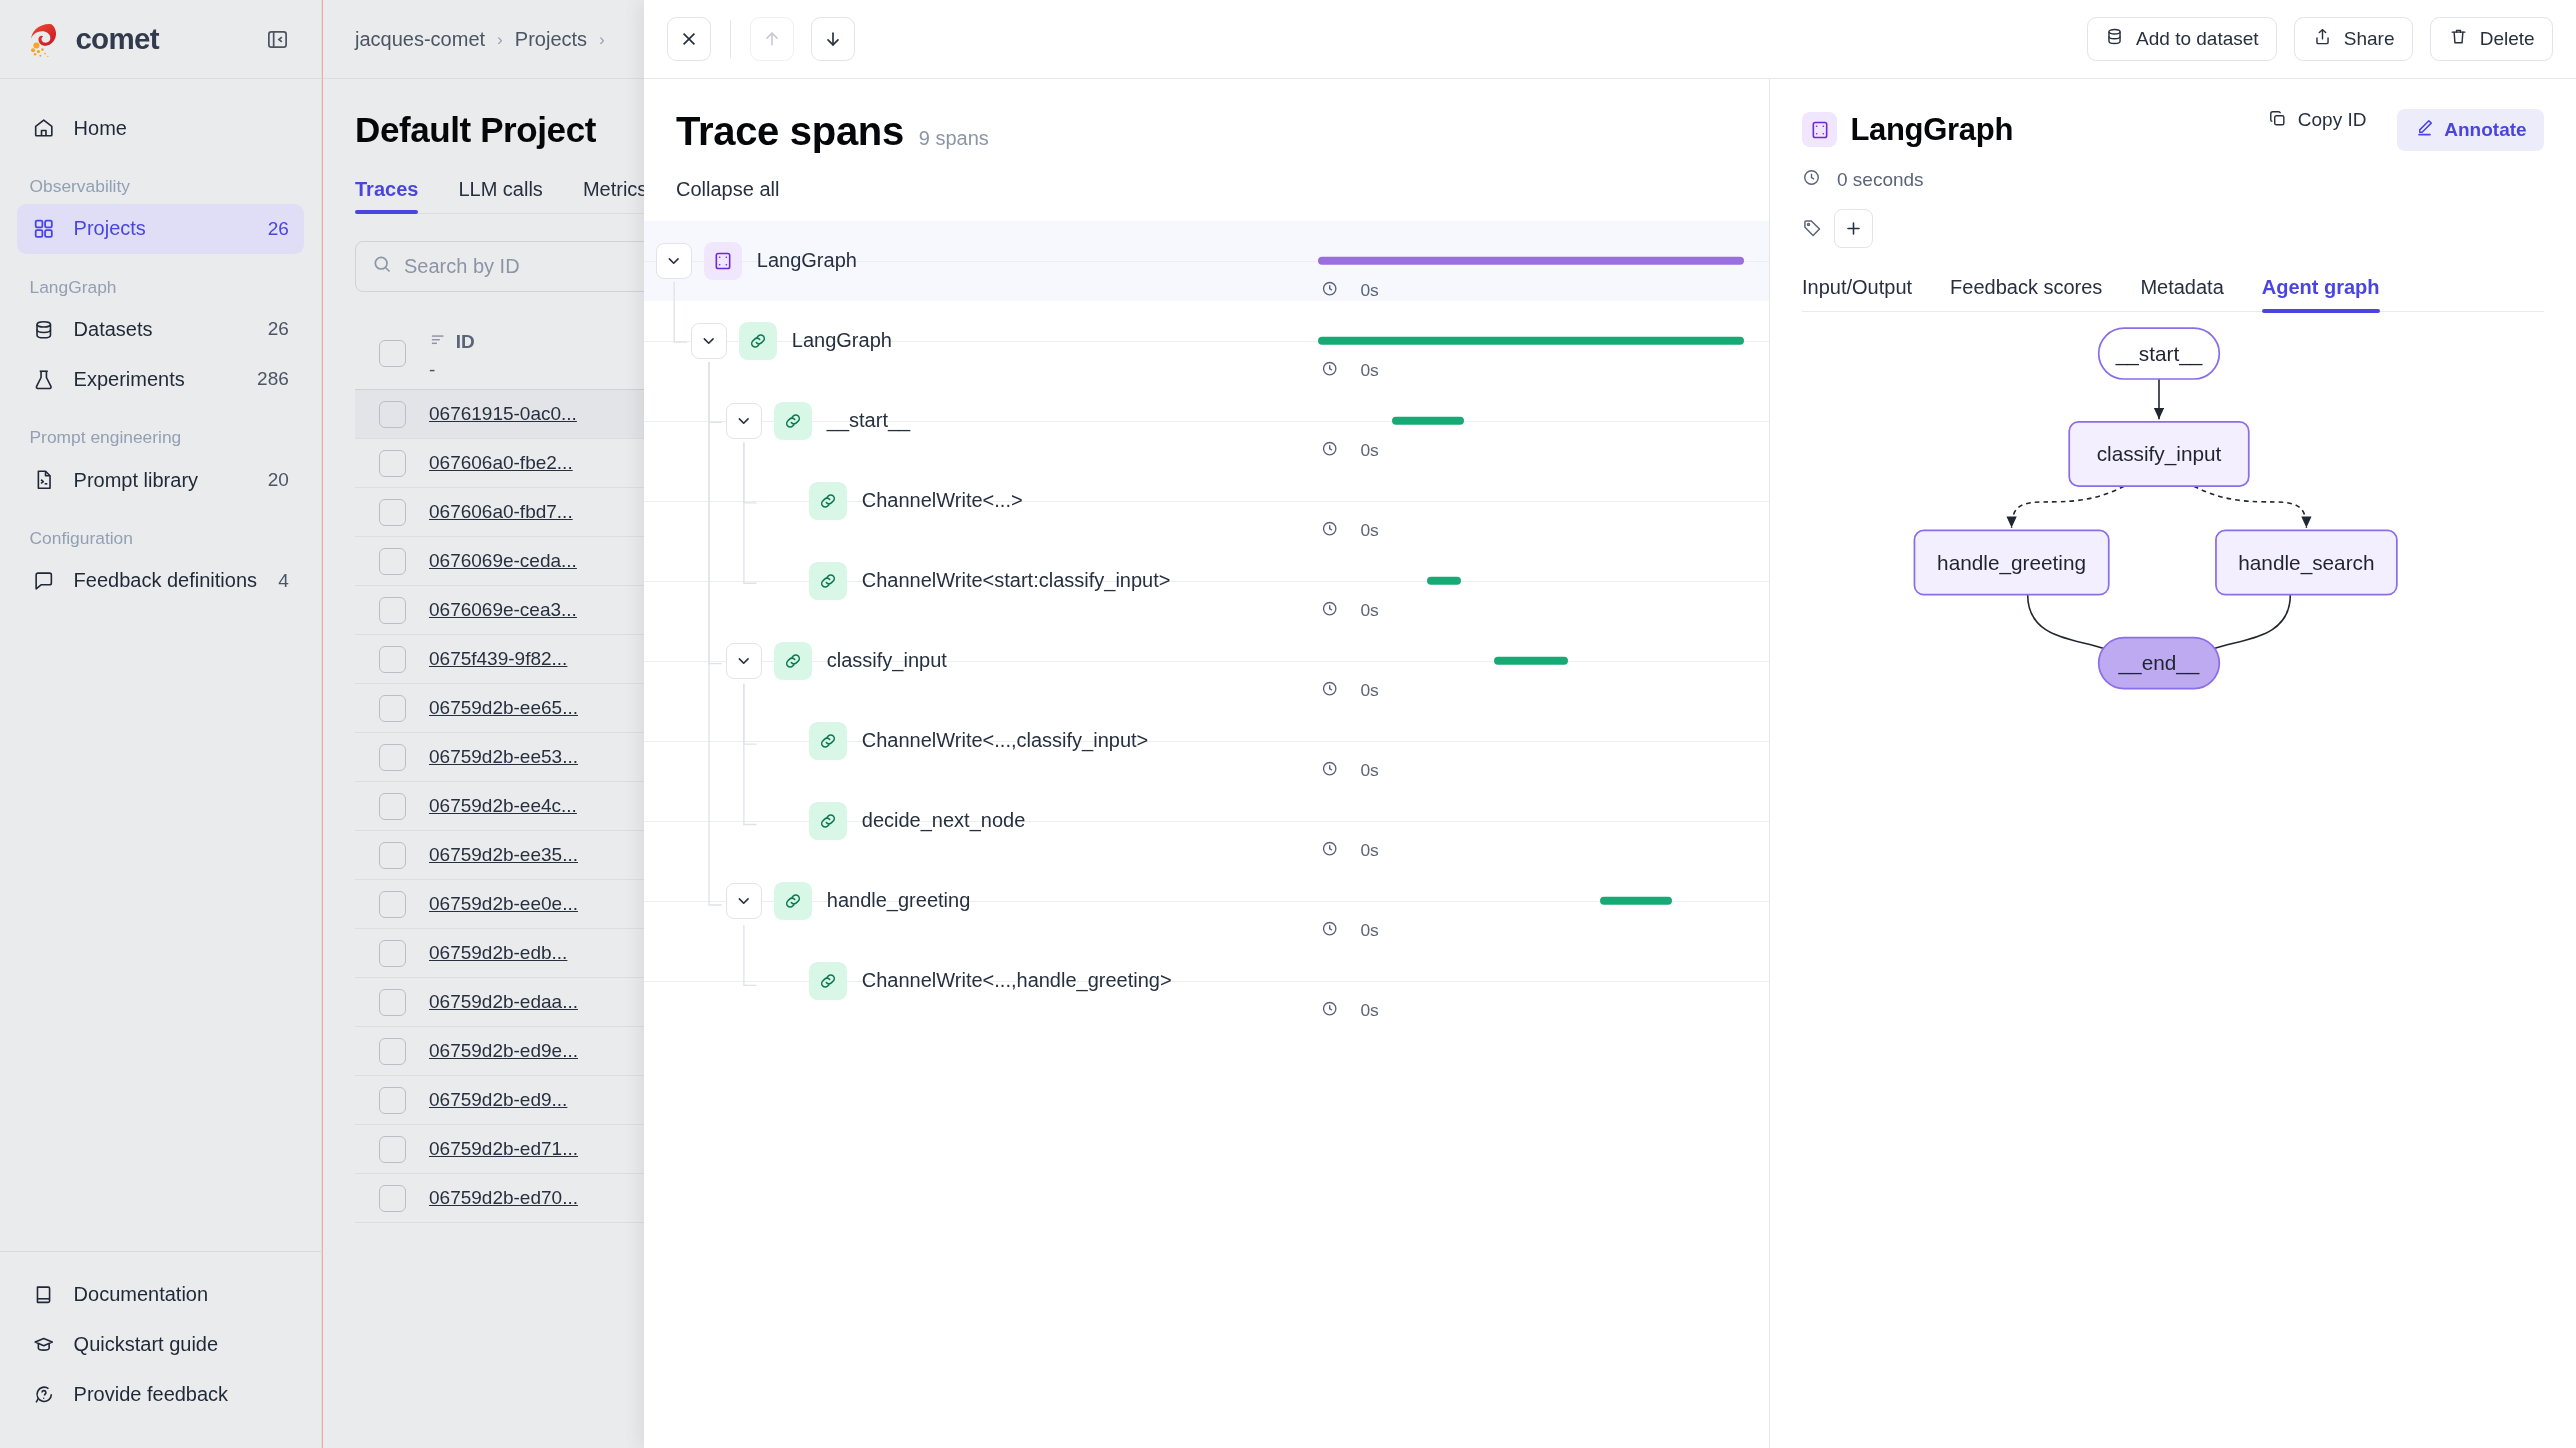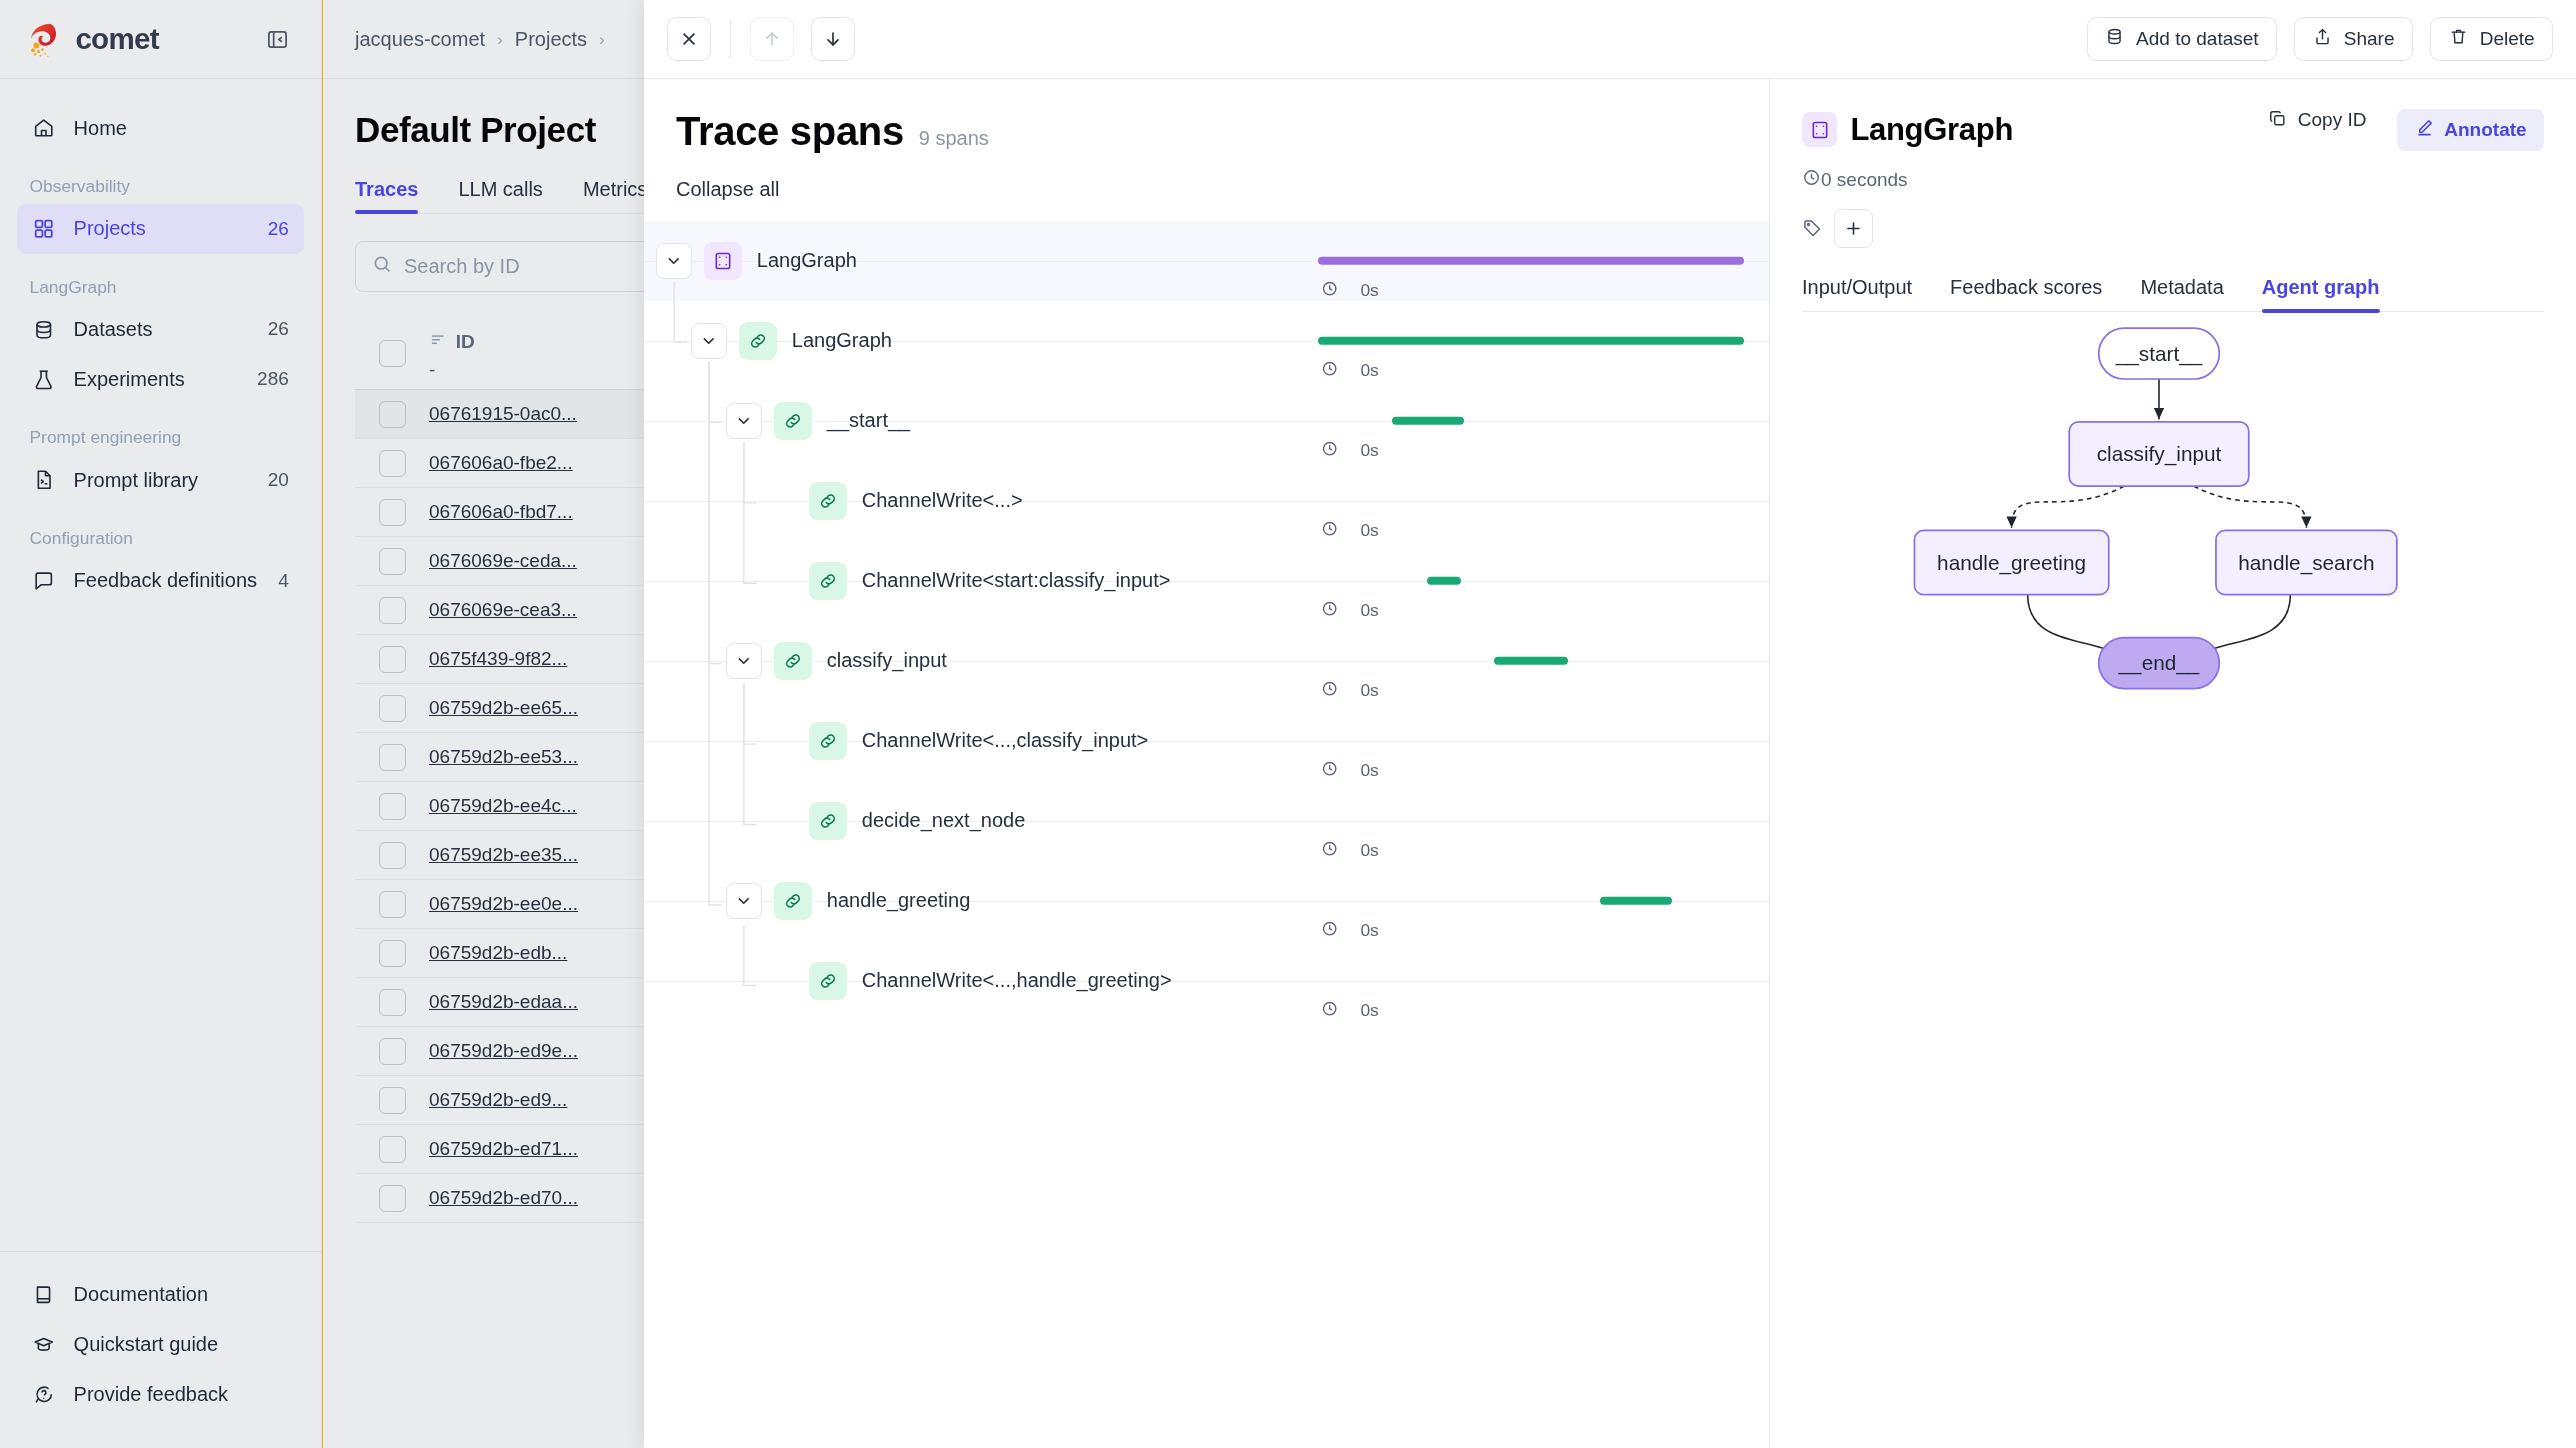--- a/index.html
+++ b/index.html
@@ -3,21 +3,21 @@
 <meta charset="utf-8">
 <style>
   * { box-sizing: border-box; margin: 0; padding: 0; }
   html, body {
     width: 2576px; height: 1449px;
     font-family: "Liberation Sans", sans-serif;
     background: #ffffff;
     overflow: hidden;
     -webkit-font-smoothing: antialiased;
   }
-  .app { position: relative; width: 2576px; height: 1449px; background:#eab308; }
+  .app { position: relative; width: 2576px; height: 1449px; background:#fca5a5; }
 
   
   .sidebar {
     position: absolute; left:0; top:0; width:322px; height:1449px;
     background:#eaebed; border-right:0.7px solid #dcdee1;
     display:flex; flex-direction:column;
   }
   .sb-head { height:79px; display:flex; align-items:center; padding:0 27px;
              border-bottom:0.7px solid #dbdde0; }
   .logo-wrap { display:flex; align-items:center; gap:9.4px; flex:1; }
@@ -112,21 +112,21 @@
   
   .detail { flex:1; min-width:0; display:flex; flex-direction:column; }
   .dt-head { padding:29.5px 32px 0 32px; }
   .dt-title-row { display:flex; align-items:center; }
   .dt-title { display:flex; align-items:center; gap:13.4px; }
   .dt-title h2 { font-size:31px; font-weight:700; color:#06070a; letter-spacing:-0.3px;}
   .dt-actions { margin-left:auto; display:flex; align-items:center; gap:17.4px; }
   .linkbtn { display:flex; align-items:flex-start; gap:10.7px; font-size:19px; color:#27303f; height:42px; padding:0 13.4px;}
   .annotate { background:#ececfb; color:#4b45e0; font-weight:600; border-radius:8px; padding:0 17.4px; height:42px;
               display:flex; align-items:center; gap:10.7px; font-size:19px;}
-  .dt-meta { display:flex; align-items:center; gap:0; margin-top:17.4px; font-size:19px; color:#5b6578;}
+  .dt-meta { display:flex; align-items:center; gap:16px; margin-top:17.4px; font-size:19px; color:#5b6578;}
   .dt-tags { display:flex; align-items:center; gap:12px; margin-top:17.4px; }
   .plusbtn { width:39px; height:39px; border:0.7px solid #e1e4e9; border-radius:8px; background:#fff;
              display:flex; align-items:center; justify-content:center; }
   .dt-tabs { display:flex; gap:38px; margin-top:28px; border-bottom:1.3px solid #e7e9ed; }
   .dt-tab { font-size:20px; color:#27303f; padding-bottom:12px; position:relative; white-space:nowrap;}
   .dt-tab.active { color:#4b45e0; font-weight:600;}
   .dt-tab.active:after { content:""; position:absolute; left:0; right:0; bottom:-1.3px; height:4px;
                          background:#4b45e0; border-radius:2px;}
   .graph-wrap { flex:1; position:relative; }
   svg.graph { position:absolute; left:0; top:0; }

